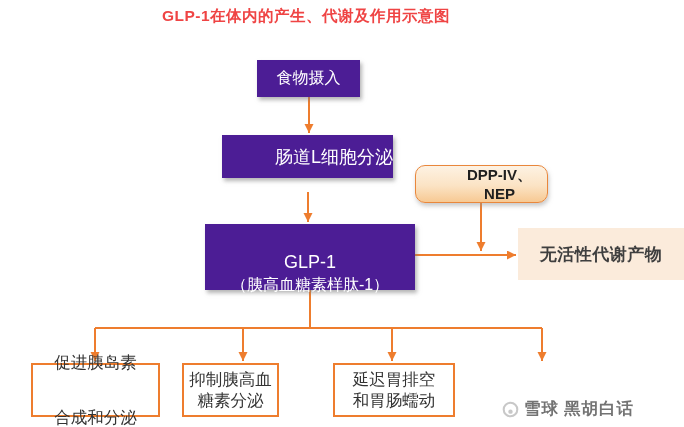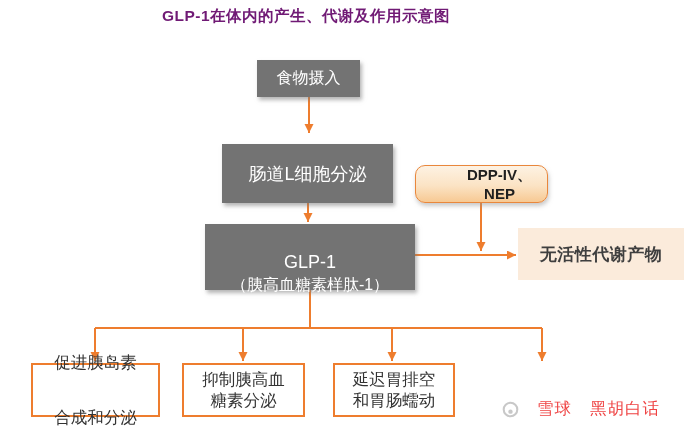--- a/index.html
+++ b/index.html
@@ -2,56 +2,56 @@
 <html><head>
 <meta charset="utf-8">
 <style>
   html,body{margin:0;padding:0;background:#fff;}
   .stage{
     position:relative;width:684px;height:427px;background:#ffffff;overflow:hidden;
     font-family:"Liberation Sans","DejaVu Sans",sans-serif;
   }
   .title{
     position:absolute;left:0;top:6px;width:612px;text-align:center;
-    font-size:15.5px;font-weight:bold;color:#701a75;letter-spacing:0.5px;
+    font-size:15.5px;font-weight:bold;color:#ef4444;letter-spacing:0.5px;
   }
   svg.connectors{position:absolute;left:0;top:0;z-index:1;}
   .node{position:absolute;z-index:2;display:flex;flex-direction:column;align-items:center;justify-content:center;text-align:center;box-sizing:border-box;}
   .orange{
-    background:#737373;color:#ffffff;
+    background:#4c1d95;color:#ffffff;
     box-shadow:2px 3px 4px rgba(120,120,120,0.55);
   }
   .node-food{left:257px;top:60px;width:103px;height:37px;font-size:16px;}
-  .node-intestine{left:222px;top:144px;width:171px;height:59px;font-size:18px;}
+  .node-intestine{left:222px;top:135px;width:171px;height:43px;font-size:18px;align-items:flex-end;}
   .node-glp1{left:205px;top:224px;width:210px;height:66px;}
   .node-glp1 .l1{font-size:18px;line-height:1.35;margin-top:31px;}
   .node-glp1 .l2{font-size:16px;line-height:1.35;}
   .node-enzymes{
     left:415px;top:165px;width:133px;height:38px;border-radius:10px;
     border:1.5px solid #e9873c;
     background:linear-gradient(to bottom,#fdf2e3 0%,#fbe3c4 55%,#f7c993 100%);
     color:#1f1f1f;font-size:15px;font-weight:bold;
     box-shadow:1px 3px 4px rgba(150,150,150,0.5);
     padding-left:36px;
   }
   .node-inactive{
     left:518px;top:228px;width:166px;height:52px;
     background:#fbebdb;color:#3f3f3f;font-size:17px;font-weight:600;letter-spacing:0.5px;justify-content:center;
   }
   .effect{
     top:363px;height:54px;background:#ffffff;border:2px solid #ee7d2e;
     color:#333333;font-size:16.5px;line-height:1.3;
   }
   .effect-1{left:31px;width:129px;gap:34px;}
-  .effect-2{left:182px;width:123px;}
+  .effect-2{left:182px;width:97px;}
   .effect-3{left:333px;width:122px;}
   .effect-4{left:482px;width:121px;}
   .watermark{
-    position:absolute;left:502px;top:398px;z-index:5;display:flex;align-items:center;gap:18px;
-    color:#ef4444;font-size:16.5px;font-weight:normal;letter-spacing:1px;white-space:nowrap;
+    position:absolute;left:502px;top:398px;z-index:5;display:flex;align-items:center;gap:5px;
+    color:#737373;font-size:16.5px;font-weight:bold;letter-spacing:1px;white-space:nowrap;
   }
   .wm-icon{display:inline-block;width:17px;height:17px;}
 </style>
 </head>
 <body>
 
 <div class="stage">
 
   <div class="title">GLP-1在体内的产生、代谢及作用示意图</div>
 

